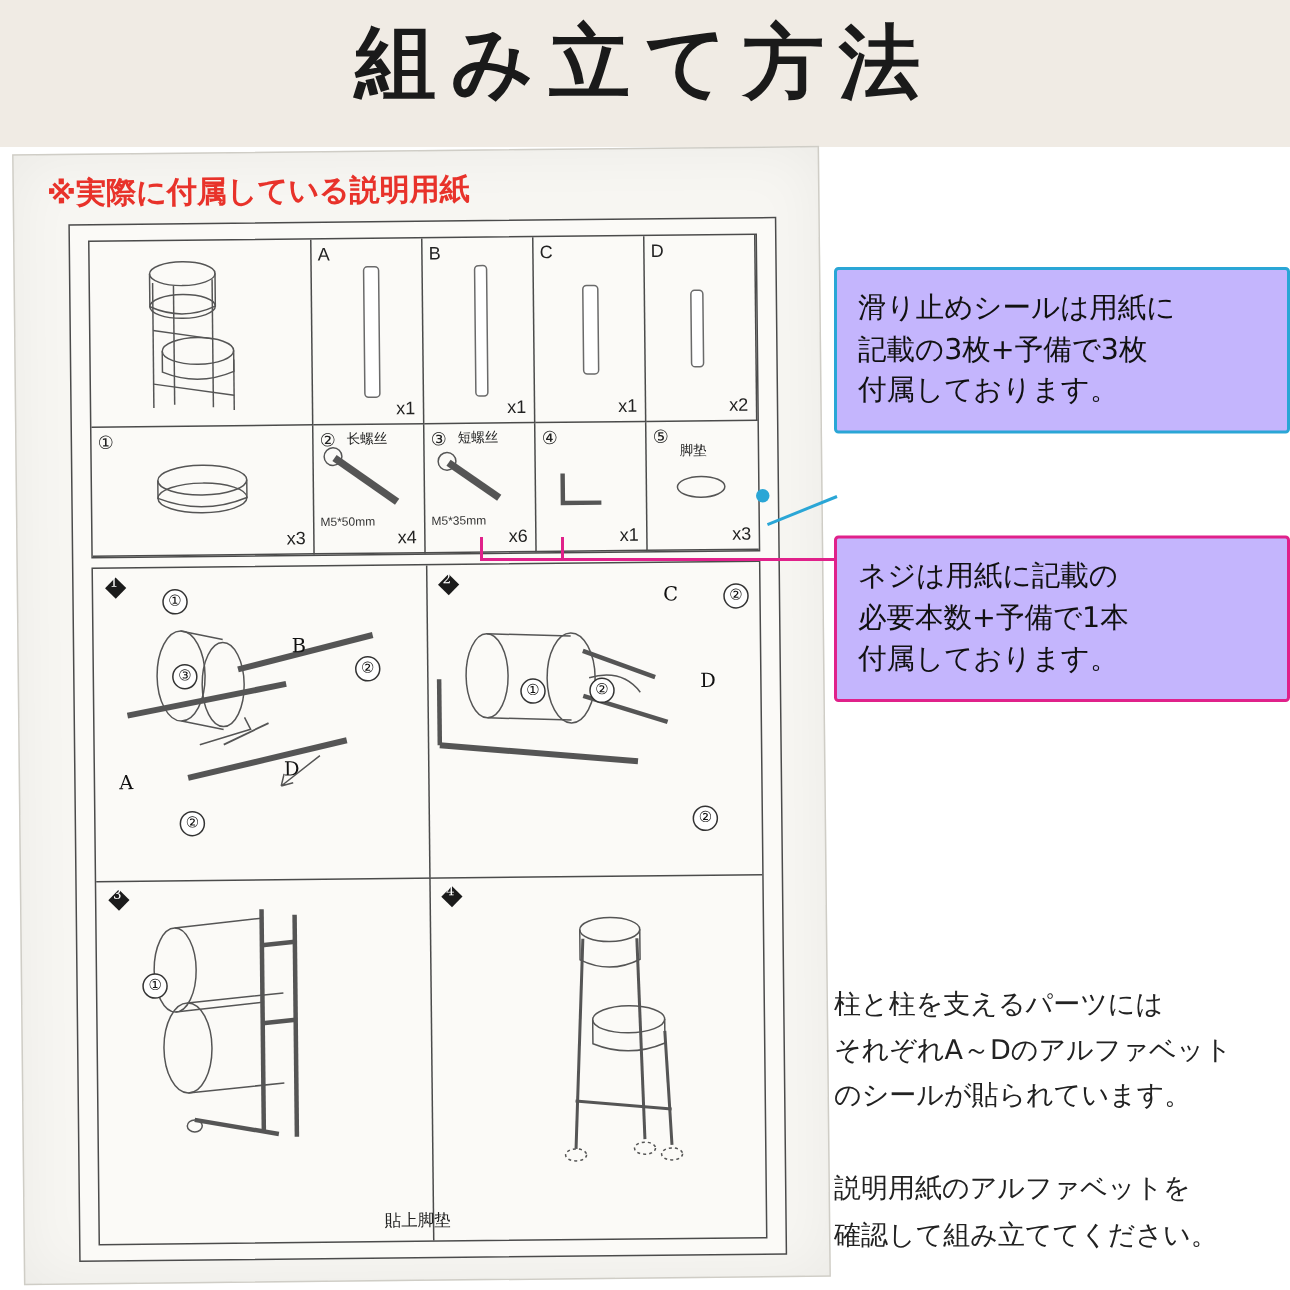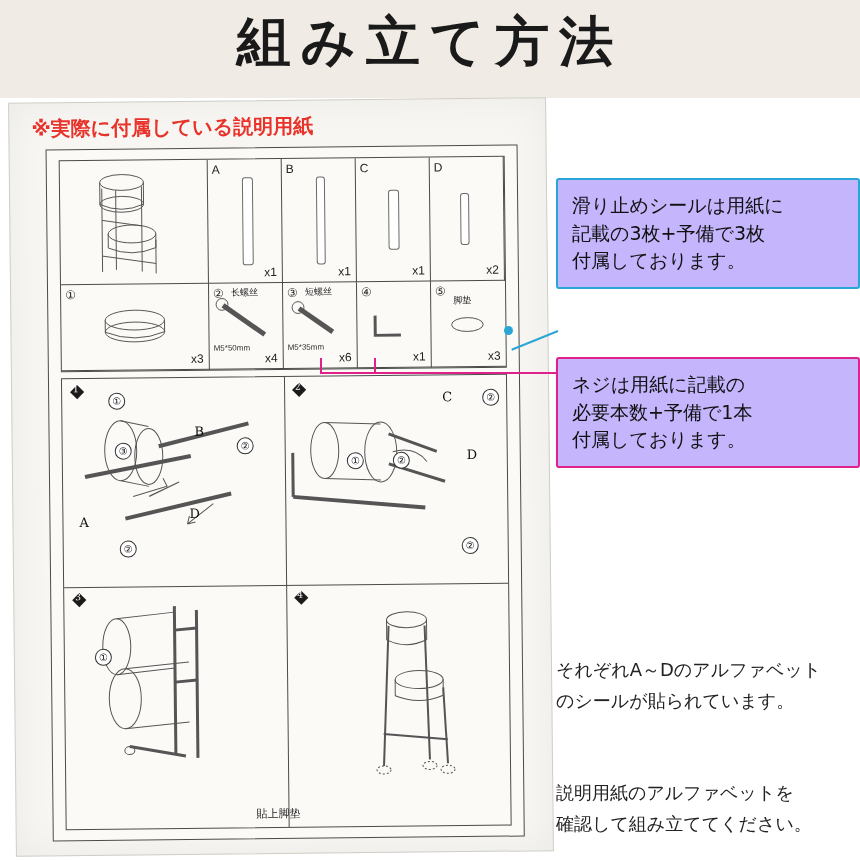--- a/index.html
+++ b/index.html
@@ -298,19 +298,20 @@
 <div class="callout magenta" style="left:556px;top:357px;width:272px;">
   <span class="ln">ネジは用紙に記載の</span>
   <span class="ln">必要本数+予備で1本</span>
   <span class="ln">付属しております。</span>
 </div>
 <div class="callout-line magenta" style="left:320px;top:372px;width:238px;"></div>
 <div class="callout-line magenta" style="left:320px;top:358px;width:2px;height:16px;"></div>
 <div class="callout-line magenta" style="left:374px;top:358px;width:2px;height:16px;"></div>
 
 <div class="rtext" style="left:556px;top:655px;">
+  <span class="ln">柱と柱を支えるパーツには</span>
   <span class="ln">それぞれA～Dのアルファベット</span>
   <span class="ln">のシールが貼られています。</span>
 </div>
 <div class="rtext" style="left:556px;top:778px;">
   <span class="ln">説明用紙のアルファベットを</span>
   <span class="ln">確認して組み立ててください。</span>
 </div>
 
 </body></html>

